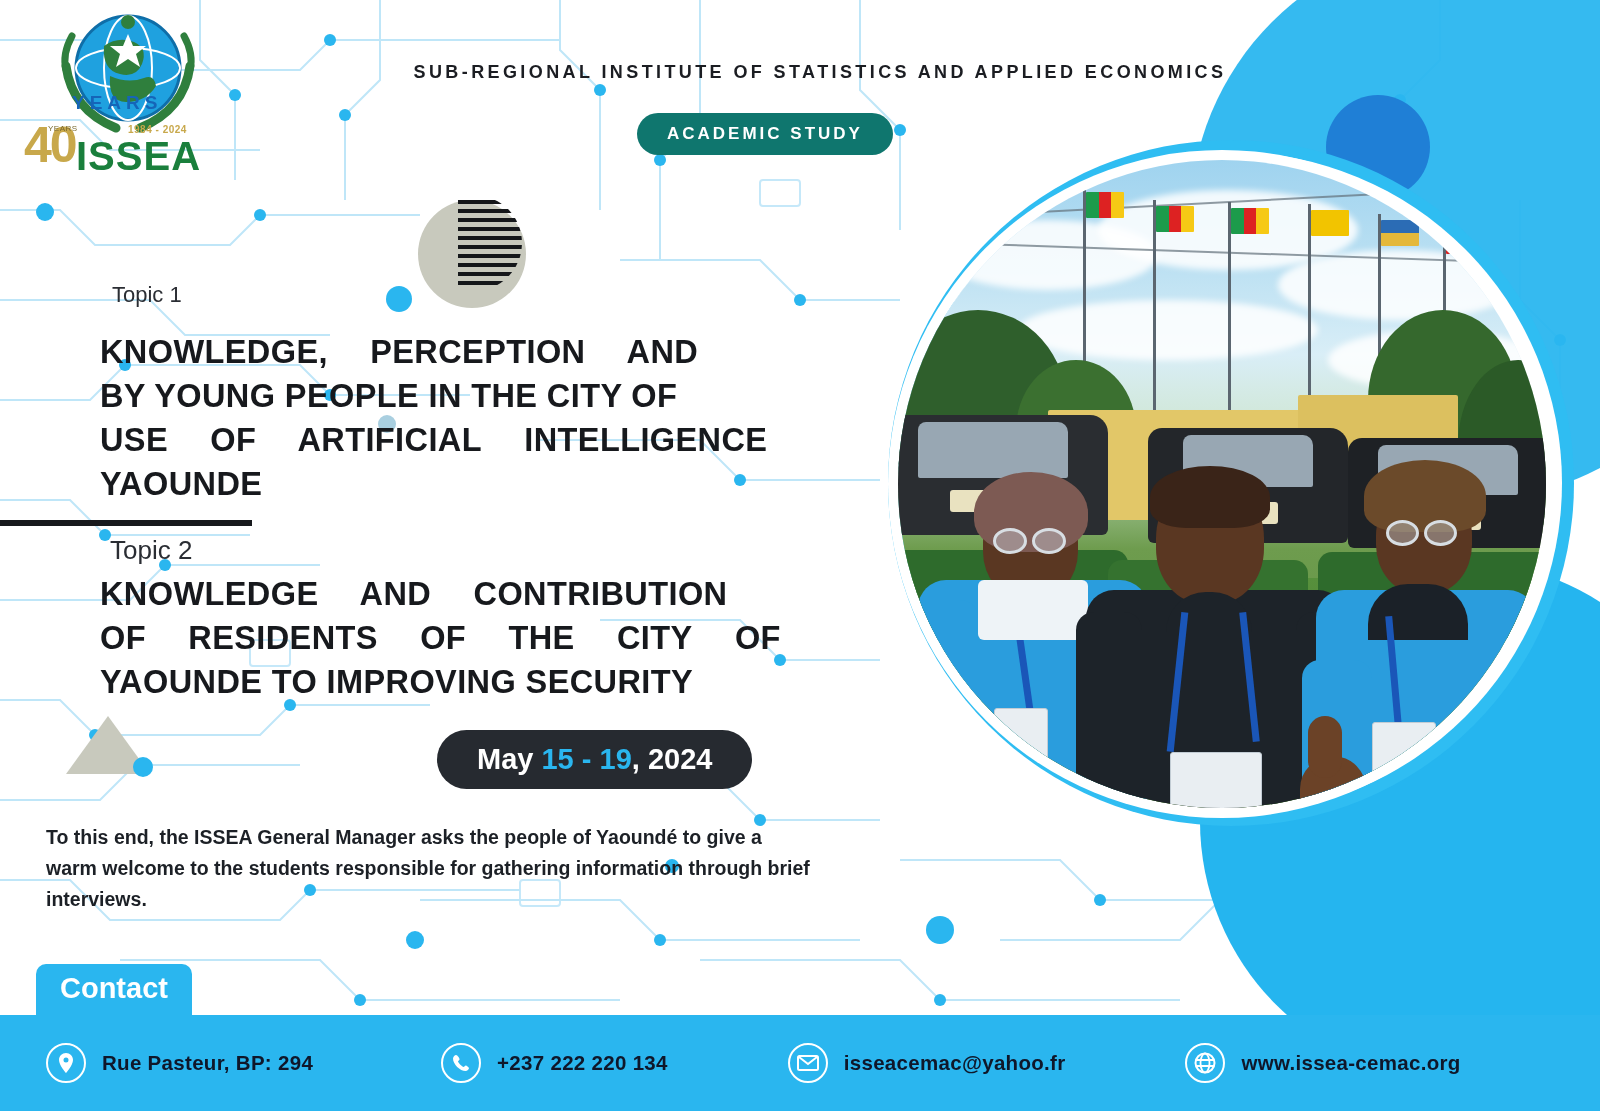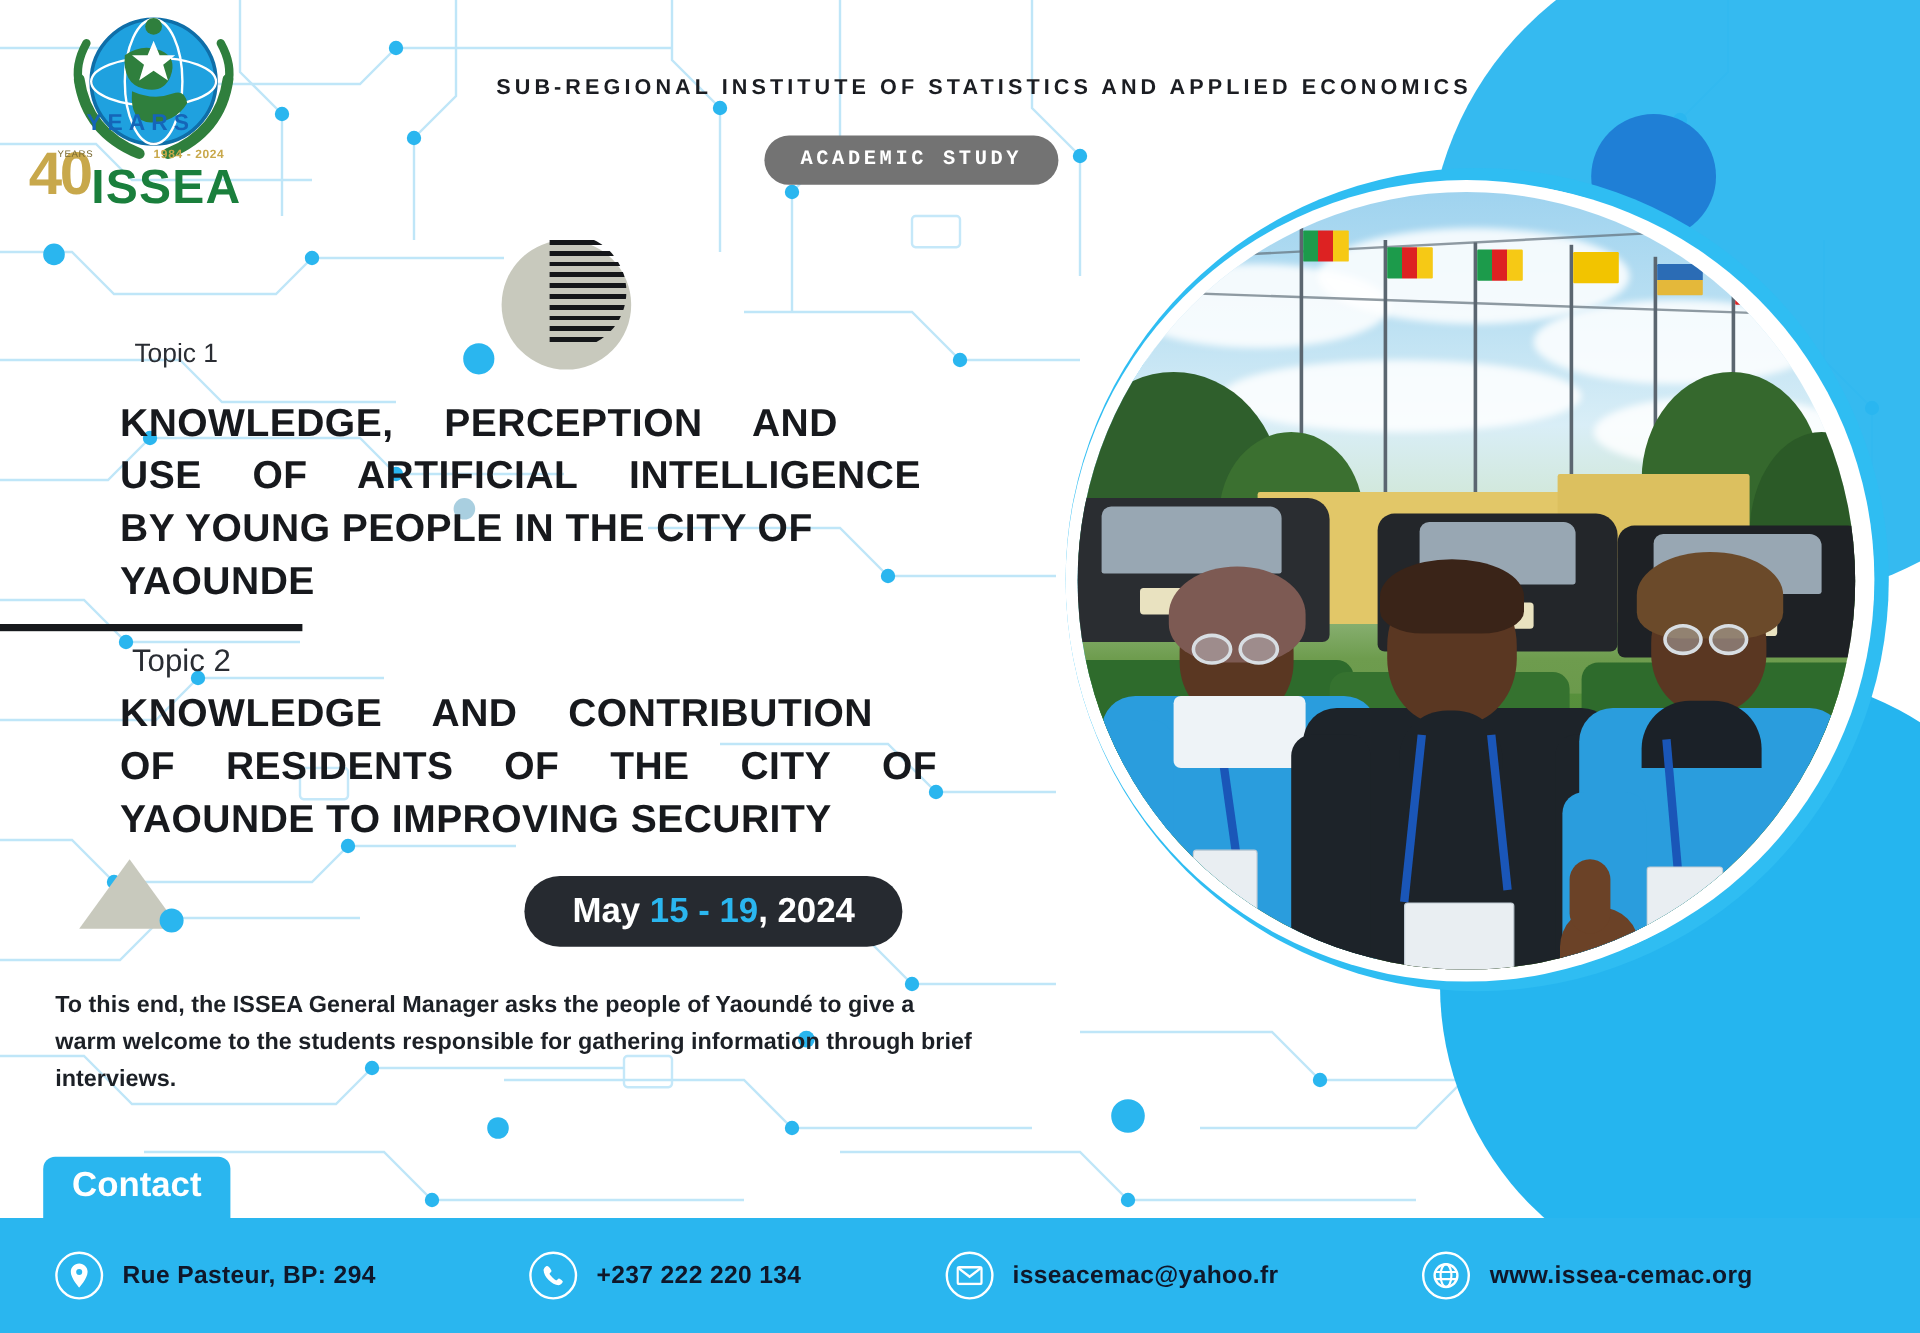--- a/index.html
+++ b/index.html
@@ -197,28 +197,27 @@
     width: 1140px;
     text-align: center;
     font-size: 18px;
     font-weight: 800;
     letter-spacing: 3.4px;
     color: #1b1d22;
   }
   .badge-study {
     position: absolute;
     left: 637px; top: 113px;
-    background: #737373;
+    background: #0f766e;
     color: #ffffff;
     font-size: 17px;
     font-weight: 800;
     letter-spacing: 3px;
     padding: 11px 30px;
     border-radius: 22px;
-    font-family: Liberation Mono, monospace;
   }
 
   
   .deco-circle-grey {
     position: absolute;
     left: 418px; top: 200px;
     width: 108px; height: 108px;
     border-radius: 50%;
     background: #c8c9bd;
   }
@@ -561,22 +560,22 @@
   <div class="deco-circle-grey"></div>
   <div class="deco-stripes"></div>
   <div class="deco-dot-blue"></div>
   <div class="deco-triangle"></div>
   <div class="deco-dot-small" style="left:378px; top:415px; width:18px; height:18px; background:#a9cfe0;"></div>
   <div class="deco-dot-small" style="left:133px; top:757px; width:20px; height:20px;"></div>
 
   <div class="topic1-label">Topic 1</div>
   <div class="topic1-title">
     <span>KNOWLEDGE,  PERCEPTION  AND</span>
+    <span>BY YOUNG PEOPLE IN THE CITY OF</span>
     <span>USE  OF  ARTIFICIAL  INTELLIGENCE</span>
-    <span>BY YOUNG PEOPLE IN THE CITY OF</span>
     <span>YAOUNDE</span>
   </div>
 
   <div class="divider"></div>
 
   <div class="topic2-label">Topic 2</div>
   <div class="topic2-title">
     <span>KNOWLEDGE  AND  CONTRIBUTION</span>
     <span>OF  RESIDENTS  OF  THE  CITY  OF</span>
     <span>YAOUNDE TO IMPROVING SECURITY</span>

